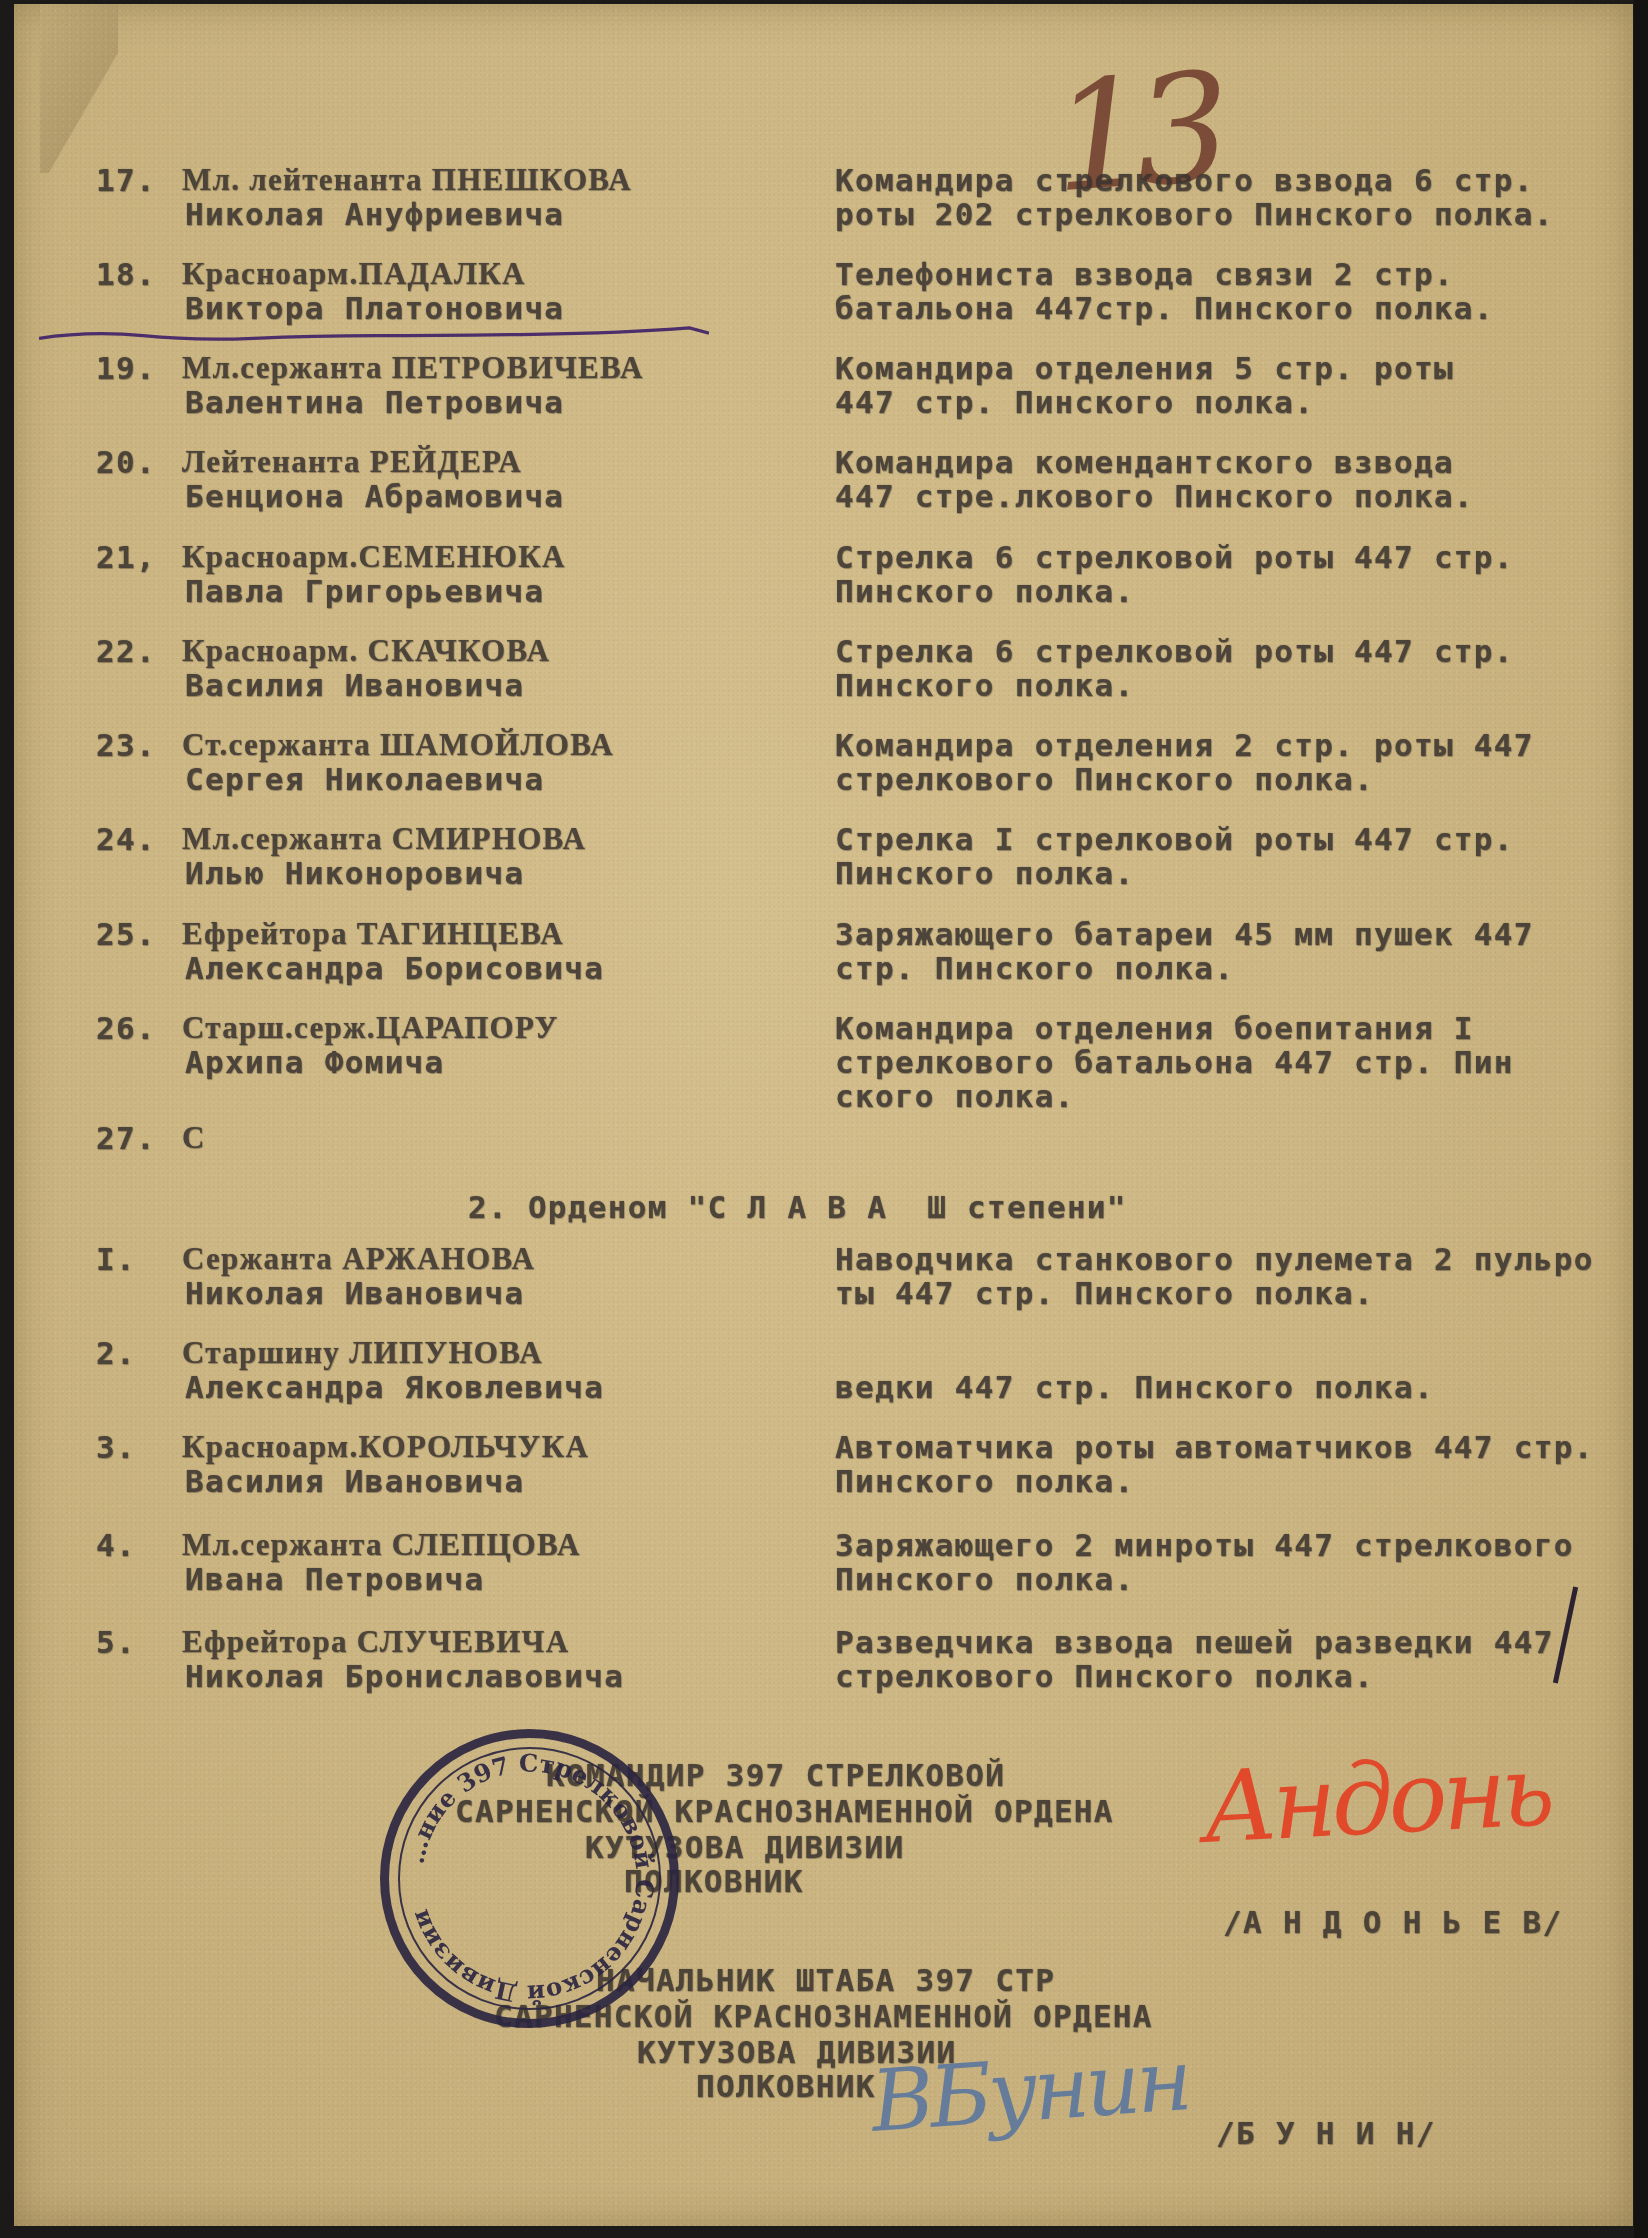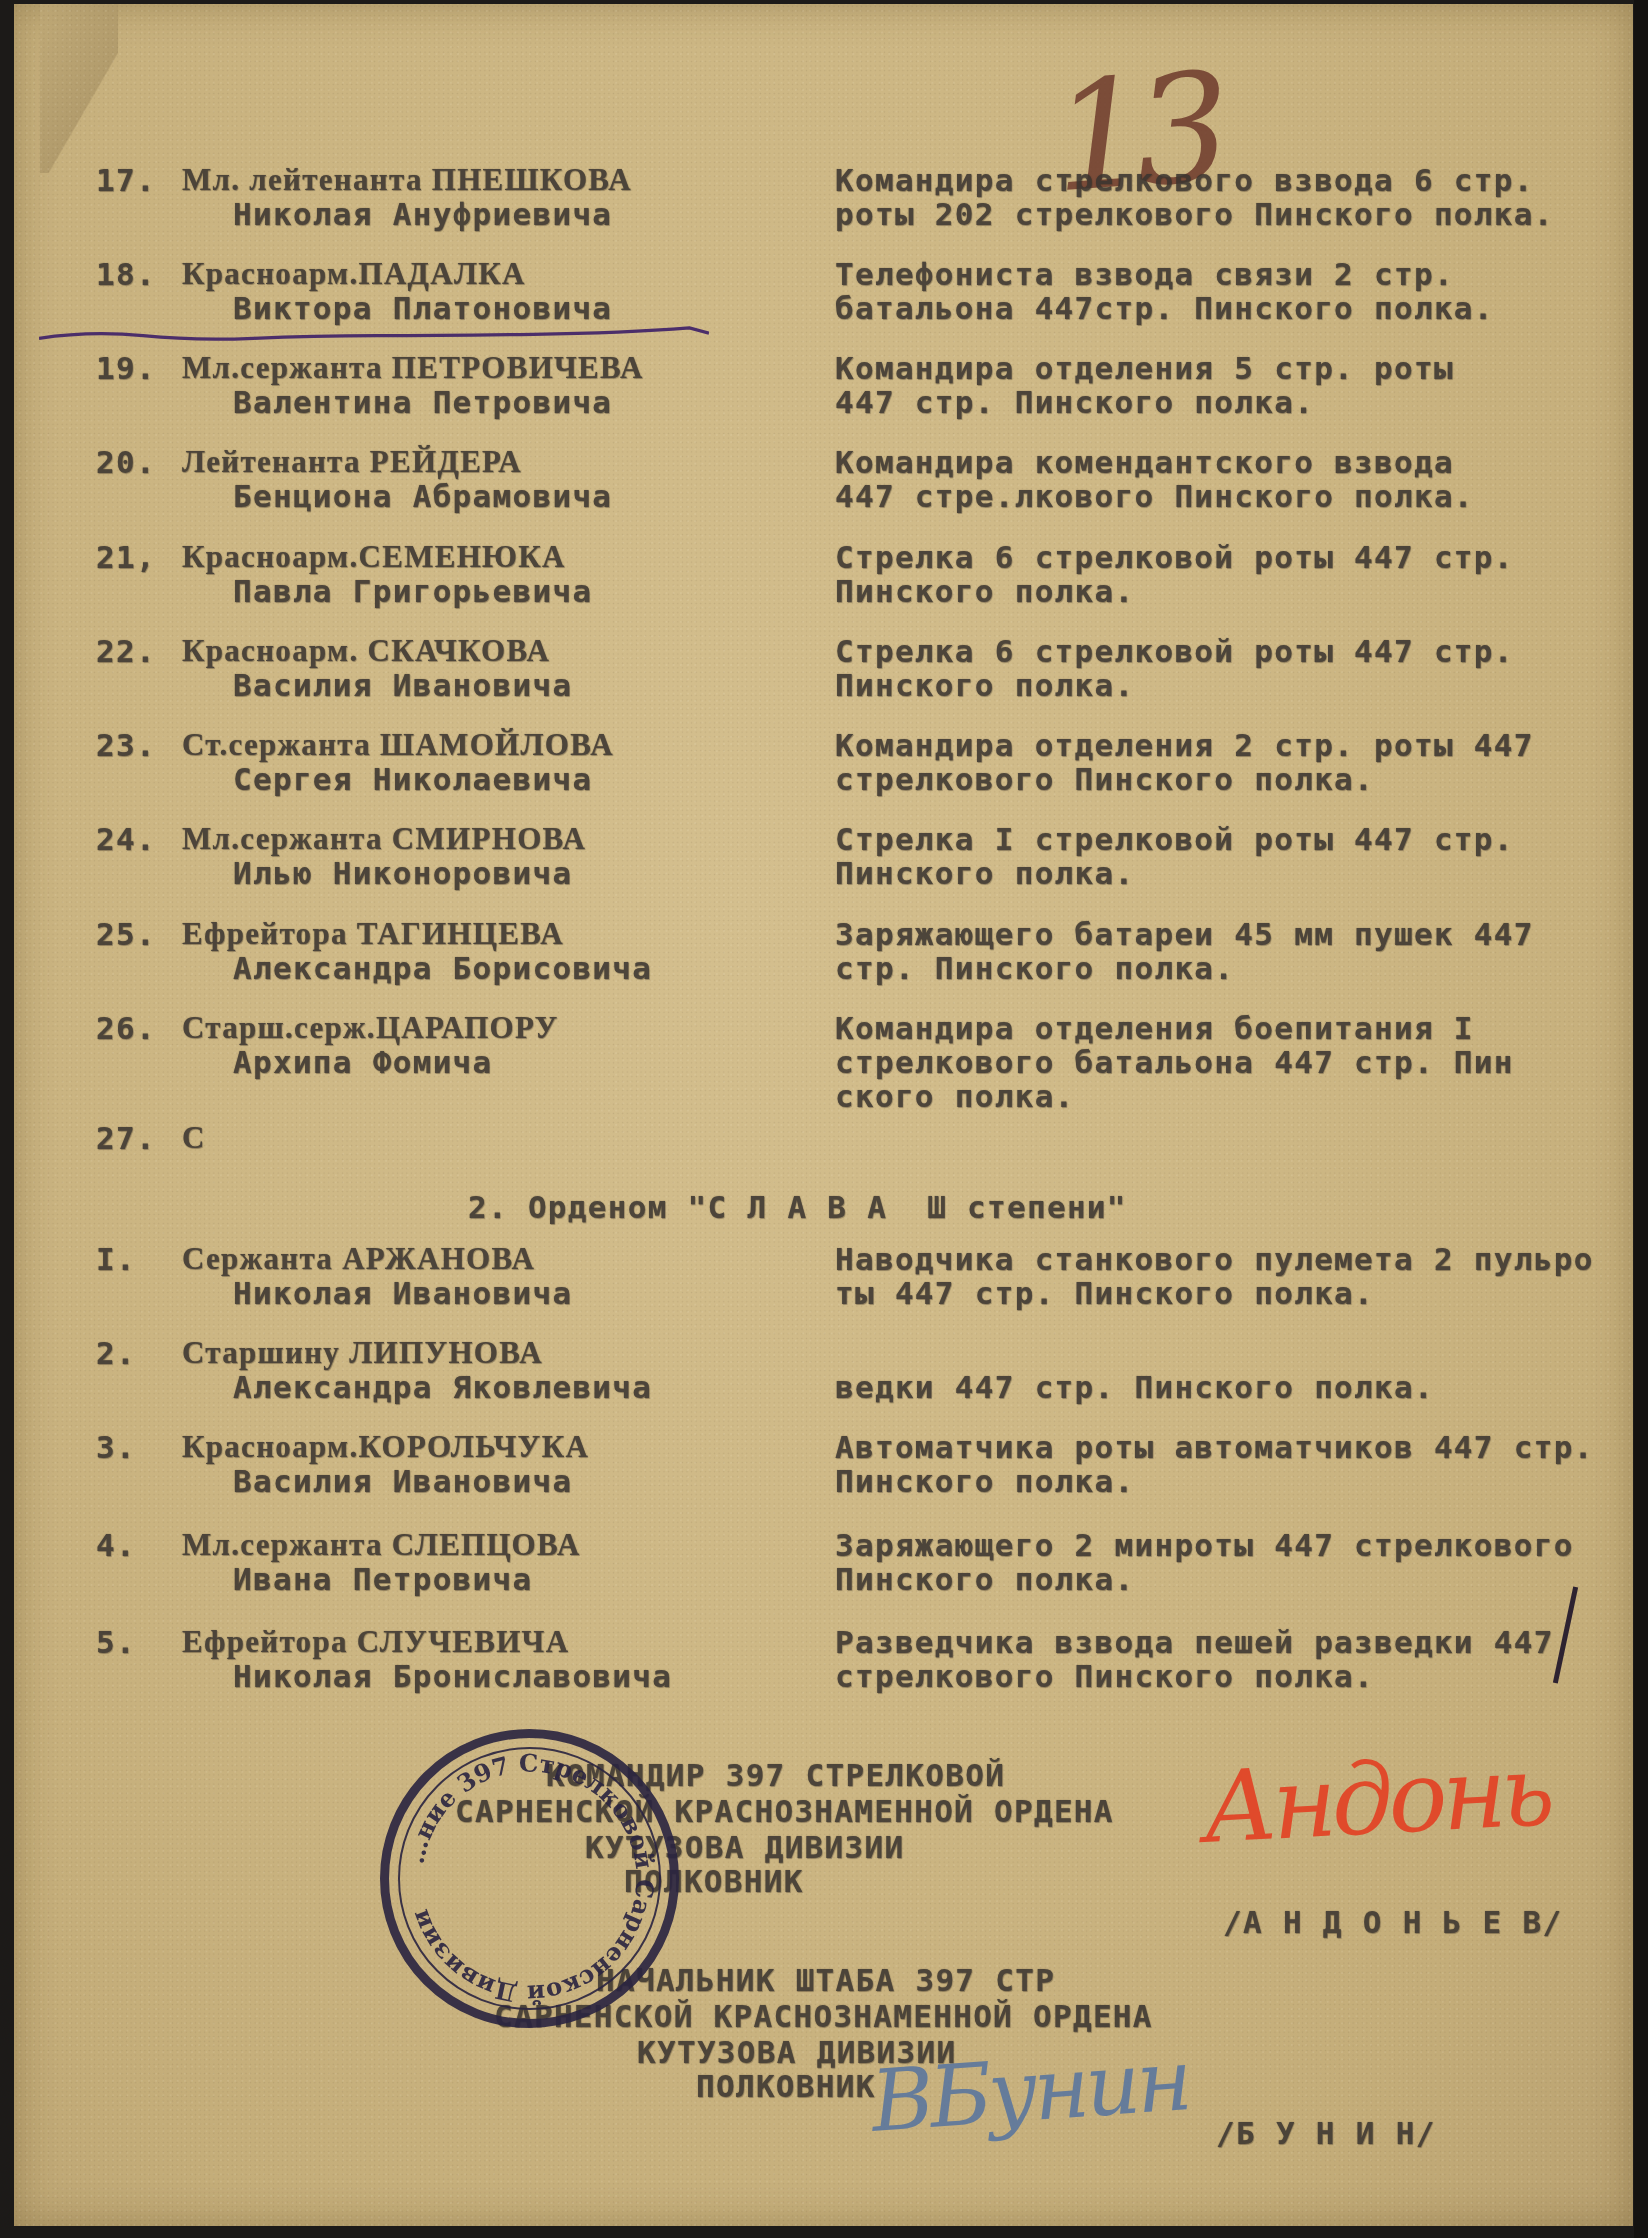--- a/index.html
+++ b/index.html
@@ -28,21 +28,21 @@
     opacity: 0.7;
   }
   .tw {
     position: absolute; color: #3b3530; font-size: 31px; line-height: 34px;
     letter-spacing: 1.3px; white-space: pre; font-weight: bold;
     text-shadow: 0 0 1.3px rgba(50,40,30,0.55), 0.7px 0.7px 0.7px rgba(60,50,40,0.4);
     opacity: 0.88;
   }
   .entry { position: absolute; left: 0; width: 1648px; height: 72px; }
   .entry .rank { position: absolute; left: 182px; top: 0; font-family: Liberation Serif, serif; }
-  .entry .given { position: absolute; left: 185px; top: 34px; margin-left: 48px; }
+  .entry .given { position: absolute; left: 185px; top: 34px; }
   .entry .duty1 { position: absolute; left: 835px; top: 0; }
   .entry .duty2 { position: absolute; left: 835px; top: 34px; }
   .entry .duty3 { position: absolute; left: 835px; top: 68px; }
   .entry .numlbl { position: absolute; left: 96px; top: 0; }
   .section-title { position: absolute; left: 468px; top: 1190px; }
   .sig-block { position: absolute; }
   .page-num {
     position: absolute; left: 1053px; top: 46px; color: #6e3a2c;
     font-family: "DejaVu Serif", serif; font-size: 150px; font-style: italic;
     transform: rotate(-4deg); opacity: 0.85; letter-spacing: -13px;

